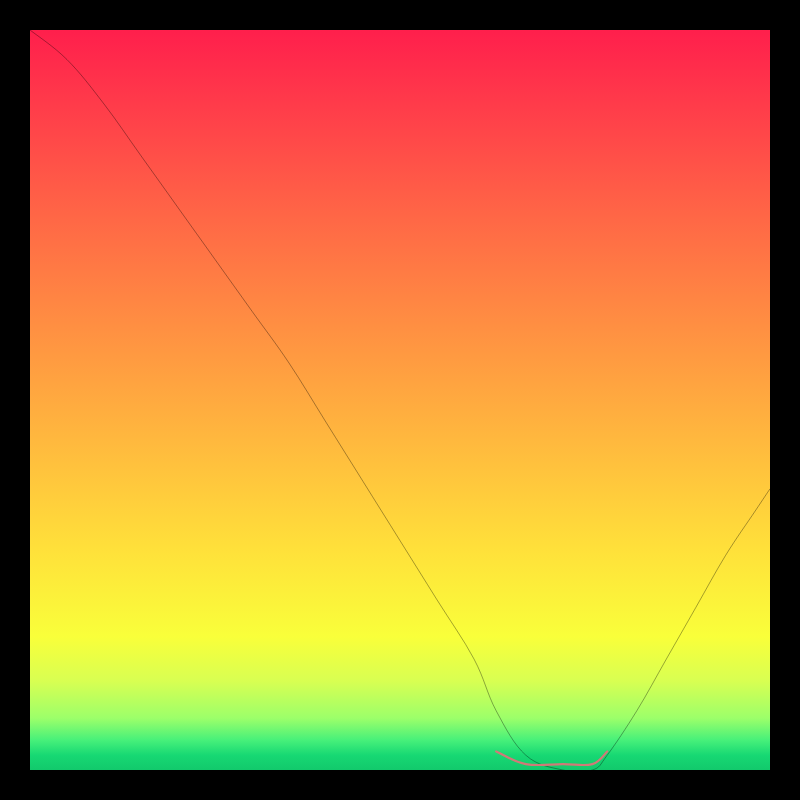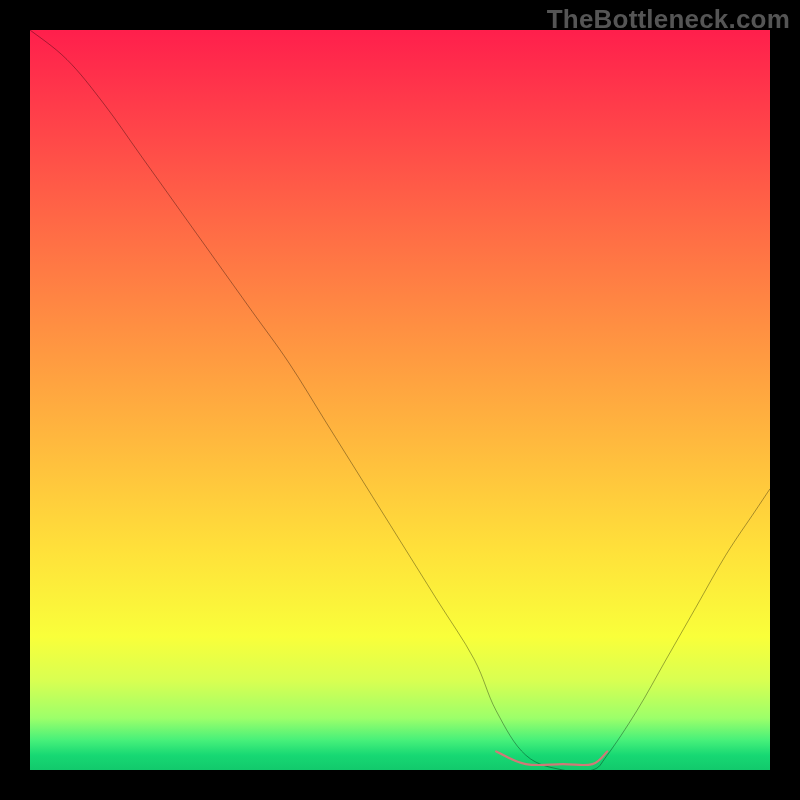--- a/index.html
+++ b/index.html
@@ -54,21 +54,20 @@
     position: absolute;
     left: 0; top: 0;
     width: 100%; height: 100%;
   }
 </style>
 </head>
 <body>
 
 <div class="frame">
 
-  <div class="watermark">TheBottleneck.com</div>
 
   <div class="plot-area">
     <svg class="chart" viewBox="0 0 100 100" preserveAspectRatio="none">
 
       <path fill="none" stroke="#000" stroke-width="0.35" vector-effect="non-scaling-stroke" d="M 0.00 0.00 C 0.90 0.72, 3.20 2.20, 5.00 4.00 C 6.80 5.80, 8.20 7.66, 10.00 10.00 C 11.80 12.34, 13.20 14.48, 15.00 17.00 C 16.80 19.52, 18.20 21.48, 20.00 24.00 C 21.80 26.52, 23.20 28.48, 25.00 31.00 C 26.80 33.52, 28.20 35.48, 30.00 38.00 C 31.80 40.52, 33.20 42.30, 35.00 45.00 C 36.80 47.70, 38.20 50.12, 40.00 53.00 C 41.80 55.88, 43.20 58.12, 45.00 61.00 C 46.80 63.88, 48.20 66.12, 50.00 69.00 C 51.80 71.88, 53.20 74.12, 55.00 77.00 C 56.80 79.88, 58.56 82.30, 60.00 85.00 C 61.44 87.70, 61.74 89.66, 63.00 92.00 C 64.26 94.34, 65.38 96.56, 67.00 98.00 C 68.62 99.44, 70.38 99.64, 72.00 100.00 C 73.62 100.36, 74.92 100.36, 76.00 100.00 C 77.08 99.64, 76.92 99.44, 78.00 98.00 C 79.08 96.56, 80.56 94.34, 82.00 92.00 C 83.44 89.66, 84.56 87.52, 86.00 85.00 C 87.44 82.48, 88.56 80.52, 90.00 78.00 C 91.44 75.48, 92.56 73.34, 94.00 71.00 C 95.44 68.66, 96.92 66.62, 98.00 65.00 C 99.08 63.38, 99.64 62.54, 100.00 62.00"></path>
 
       <path fill="none" stroke="#d07a78" stroke-width="2.2" stroke-linecap="round" vector-effect="non-scaling-stroke" d="M 63.00 97.50 C 63.72 97.81, 65.38 98.89, 67.00 99.20 C 68.62 99.51, 70.38 99.20, 72.00 99.20 C 73.62 99.20, 74.92 99.51, 76.00 99.20 C 77.08 98.89, 77.64 97.81, 78.00 97.50"></path>
     </svg>
   </div>
 

